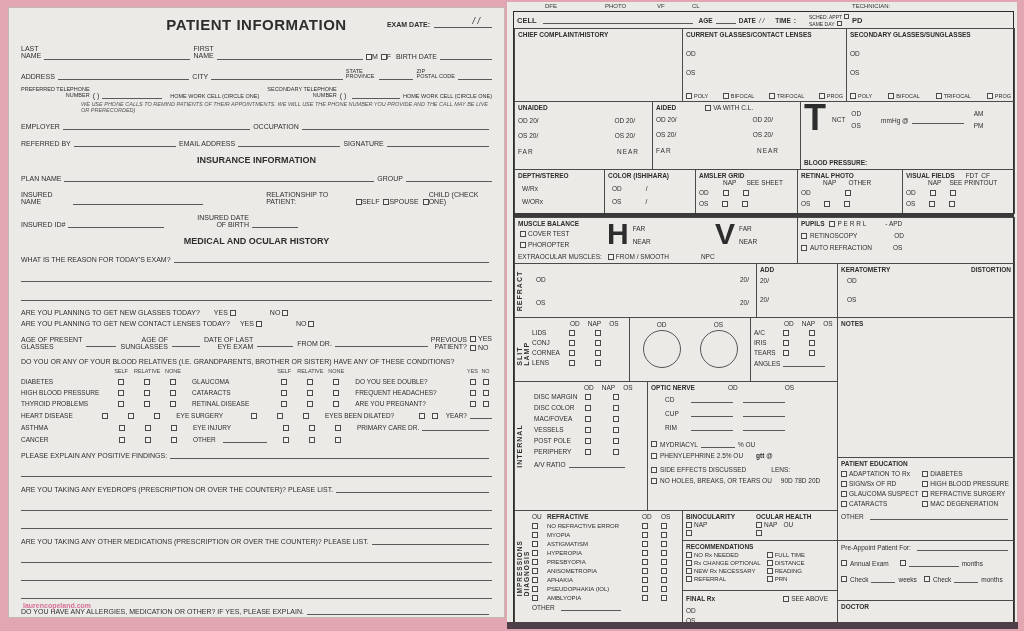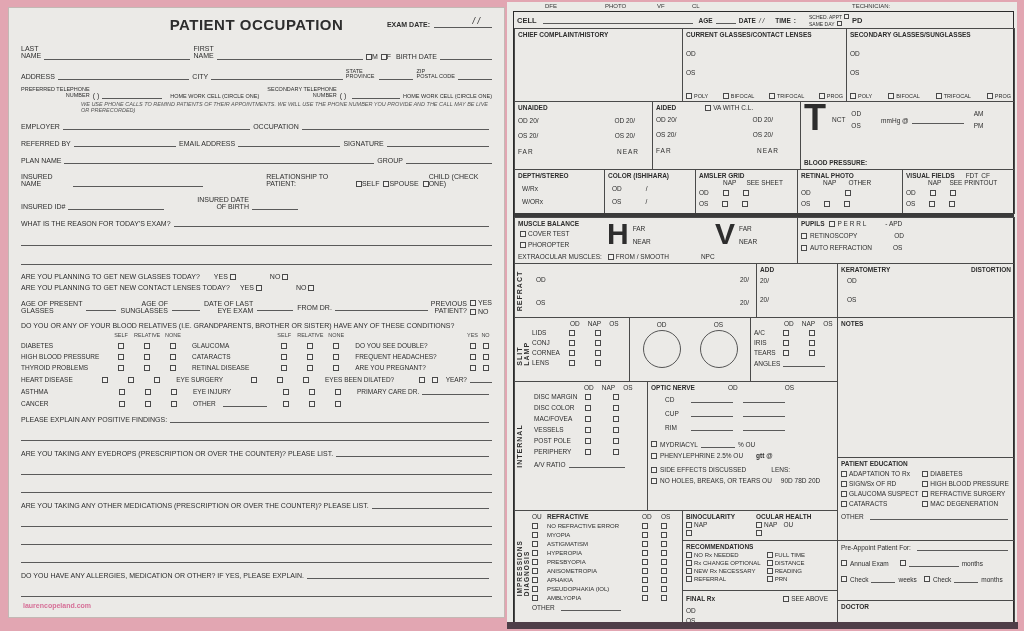--- a/index.html
+++ b/index.html
@@ -41,21 +41,21 @@
   .small{font-size:5.5px}
   .rrow{display:flex;align-items:center;font-size:6.5px;gap:3px}
 </style>
 </head>
 <body>
 
 <div class="frame">
 
   <div class="page lp">
     <div style="position:relative">
-      <div class="ttl b">PATIENT OCCUPATION</div>
+      <div class="ttl b">PATIENT INFORMATION</div>
       <div class="row" style="position:absolute;right:0;top:4px;margin:0">
         <span class="b" style="font-size:7px">EXAM DATE:</span>
         <span class="ul" style="width:58px;margin-left:4px"></span>
         <span style="position:absolute;right:12px;top:-4px;font-size:9px;font-style:italic">/        /</span>
       </div>
     </div>
 
     <div class="row" style="margin-top:12px">
       <span class="pre">LAST
 NAME</span>
@@ -107,20 +107,21 @@
 
     <div class="row">
       <span>REFERRED BY</span>
         <span class="fl"></span>
       <span>EMAIL ADDRESS</span>
         <span class="fl"></span>
       <span>SIGNATURE</span>
         <span class="fl"></span>
     </div>
 
+    <div class="sec b">INSURANCE INFORMATION</div>
 
     <div class="row">
       <span>PLAN NAME</span>
         <span class="fl"></span>
       <span>GROUP</span>
         <span class="ul" style="width:86px;margin-left:3px"></span>
     </div>
 
     <div class="row">
       <span>INSURED NAME</span>
@@ -135,20 +136,21 @@
     </div>
 
     <div class="row">
       <span>INSURED ID#</span>
         <span class="ul" style="width:96px;margin:0 3px"></span>
       <span class="pre" style="text-align:right;margin-left:30px">INSURED DATE
 OF BIRTH</span>
       <span class="ul" style="width:46px;margin-left:3px"></span>
     </div>
 
+    <div class="sec b">MEDICAL AND OCULAR HISTORY</div>
 
     <div class="row">
         <span>WHAT IS THE REASON FOR TODAY'S EXAM?</span>
         <span class="fl"></span>
       </div>
     <div class="row" style="margin-top:11px">
         <span class="fl" style="margin:0"></span>
       </div>
     <div class="row" style="margin-top:11px">
         <span class="fl" style="margin:0"></span>

